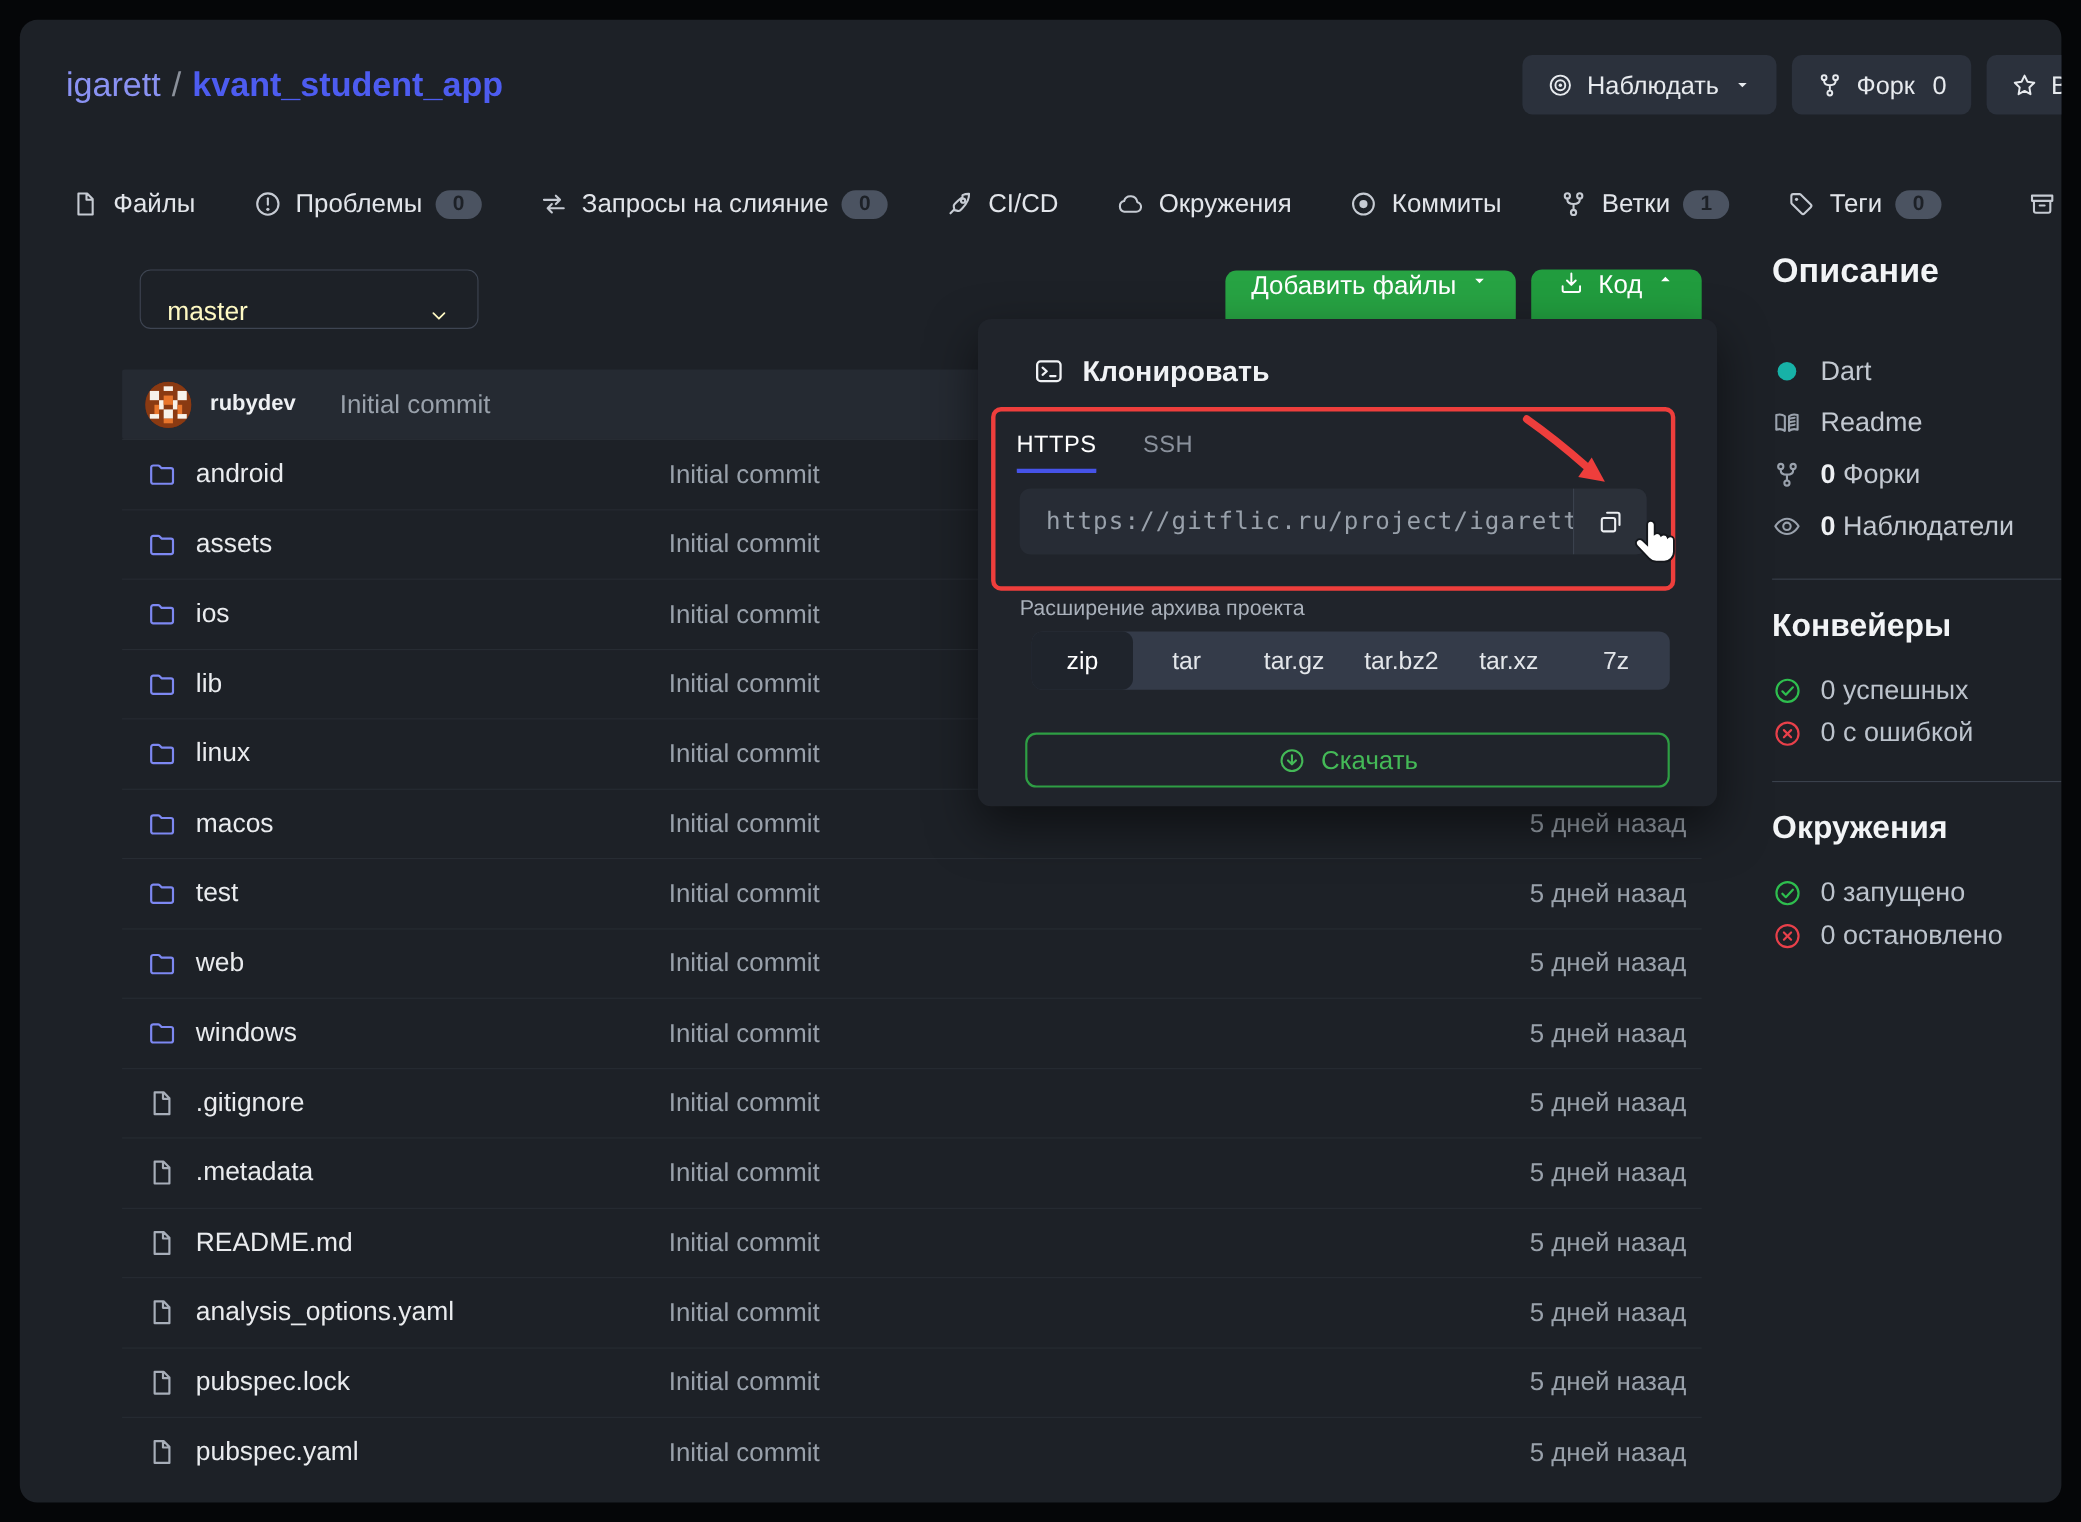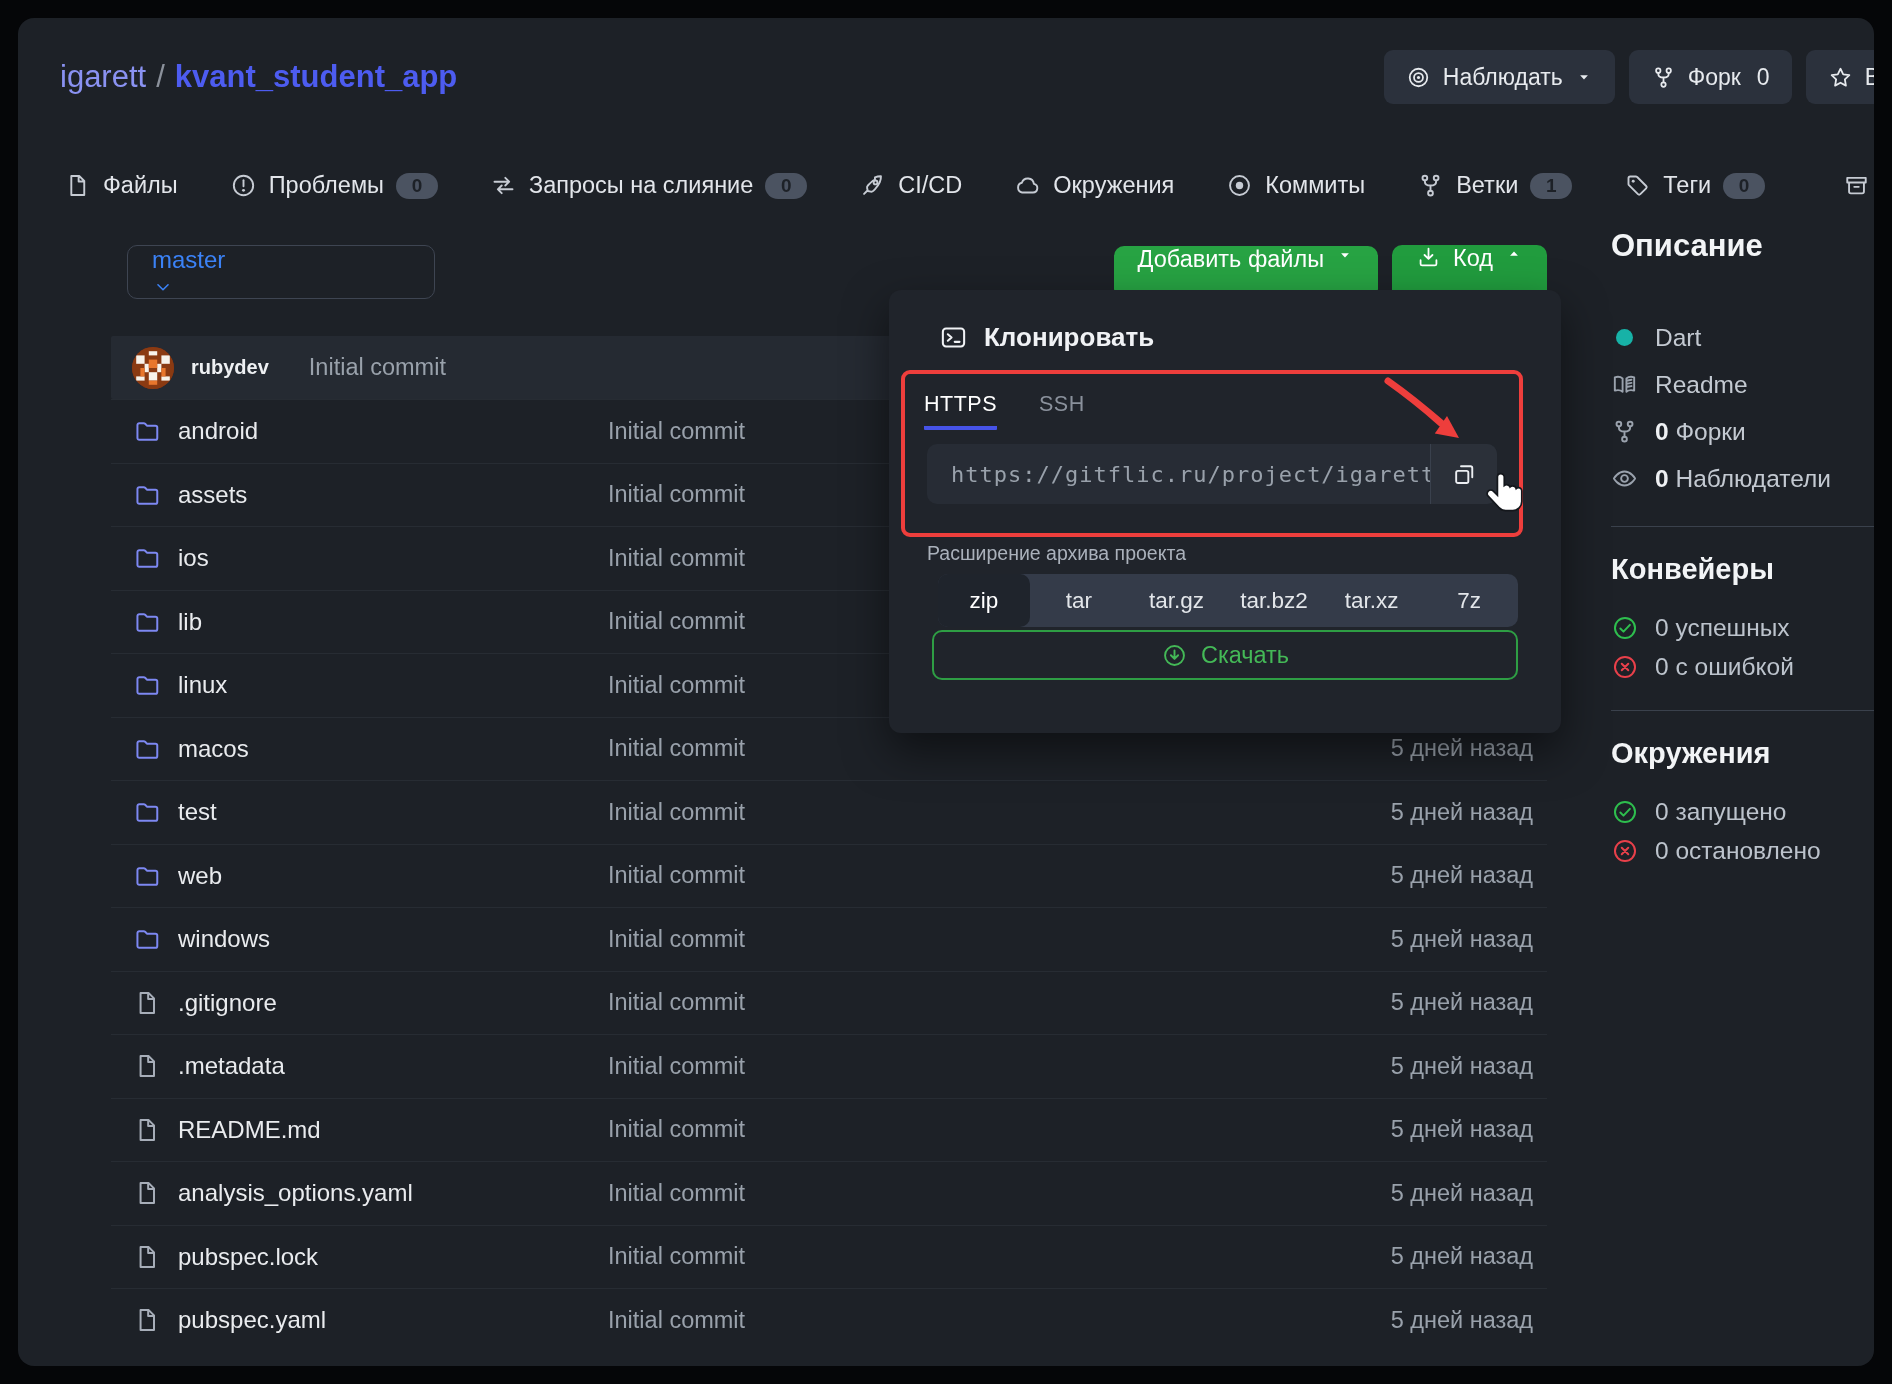--- a/index.html
+++ b/index.html
@@ -26,23 +26,23 @@
   .tab{display:flex;align-items:center;gap:12px;color:#e2e5ea;font-size:23.5px;cursor:pointer;white-space:nowrap;margin-top:25px;}
   .tab .tico{color:#c6cbd3;}
   .badge{background:#4b5361;color:#1d2127;font-weight:bold;font-size:19px;border-radius:13px;
     min-width:22px;padding:3px 10px;text-align:center;line-height:20px;}
   .tab:last-child{margin-left:auto;margin-right:-8px;}
 
   
   .content{display:flex;margin-top:50px;}
   .main{margin-left:93px;width:1436px;flex:none;}
   .toolbar{display:flex;align-items:center;height:56px;}
-  .branch{display:flex;align-items:flex-start;justify-content:space-between;width:308px;height:54px;
+  .branch{display:flex;align-items:flex-end;justify-content:space-between;width:308px;height:54px;
     margin-left:16px;padding:0 24px;border:1px solid #3e4552;border-radius:10px;background:transparent;
-    color:#3b82f6;font-size:24px;cursor:pointer;flex-direction:column;}
+    color:#fef9c3;font-size:24px;cursor:pointer;}
   .toolbar .spacer{flex:1;}
   .btn-green{display:flex;align-items:flex-start;gap:12px;height:53px;padding:0 24px;border:none;border-radius:10px;
     background:#27a343;color:#fff;font-size:23.5px;font-family:inherit;cursor:pointer;}
   .btn-code{background:#219c3e;height:55px;margin-left:14px;}
   .caret{flex:none;}
 
   
   .table{margin-top:36px;}
   .commit-row{height:63px;background:#252a32;display:flex;align-items:center;border-radius:2px;}
   .avatar{width:42px;height:42px;border-radius:50%;margin-left:21px;overflow:hidden;flex:none;background:#7c2d12;}
@@ -86,21 +86,21 @@
   .url{flex:1;display:flex;align-items:center;padding-left:24px;color:#99a1ab;font-size:22px;
     font-family:"DejaVu Sans Mono",monospace;white-space:nowrap;overflow:hidden;letter-spacing:1px;}
   .copybtn{width:66px;flex:none;border-left:1px solid #3a414d;background:#2b3039;display:flex;align-items:center;
     justify-content:center;color:#eceef2;cursor:pointer;}
   .arch-label{position:absolute;left:38px;top:252px;color:#aab1bb;font-size:19.5px;}
   .segment{position:absolute;left:49px;top:284px;width:580px;height:53px;background:#343b49;border-radius:10px;
     display:flex;align-items:center;}
   .seg-opt{flex:1;text-align:center;color:#e3e6ea;font-size:22.5px;cursor:pointer;}
   .seg-opt.active{flex:none;width:92px;height:53px;line-height:53px;background:#1f242c;border-radius:10px;
     font-weight:normal;color:#fff;}
-  .dl-btn{position:absolute;left:43px;top:340px;width:586px;height:50px;border:2px solid #2e9e44;border-radius:10px;
+  .dl-btn{position:absolute;left:43px;top:376px;width:586px;height:50px;border:2px solid #2e9e44;border-radius:10px;
     background:transparent;color:#44b957;font-size:23.5px;font-family:inherit;display:flex;align-items:center;
     justify-content:center;gap:13px;cursor:pointer;}
   .arrow-svg{position:absolute;left:492px;top:86px;pointer-events:none;}
   .cursor-svg{position:absolute;left:592px;top:180px;pointer-events:none;}
 </style>
 </head>
 <body>
 
 <svg width="0" height="0" style="position:absolute">
   <defs>

